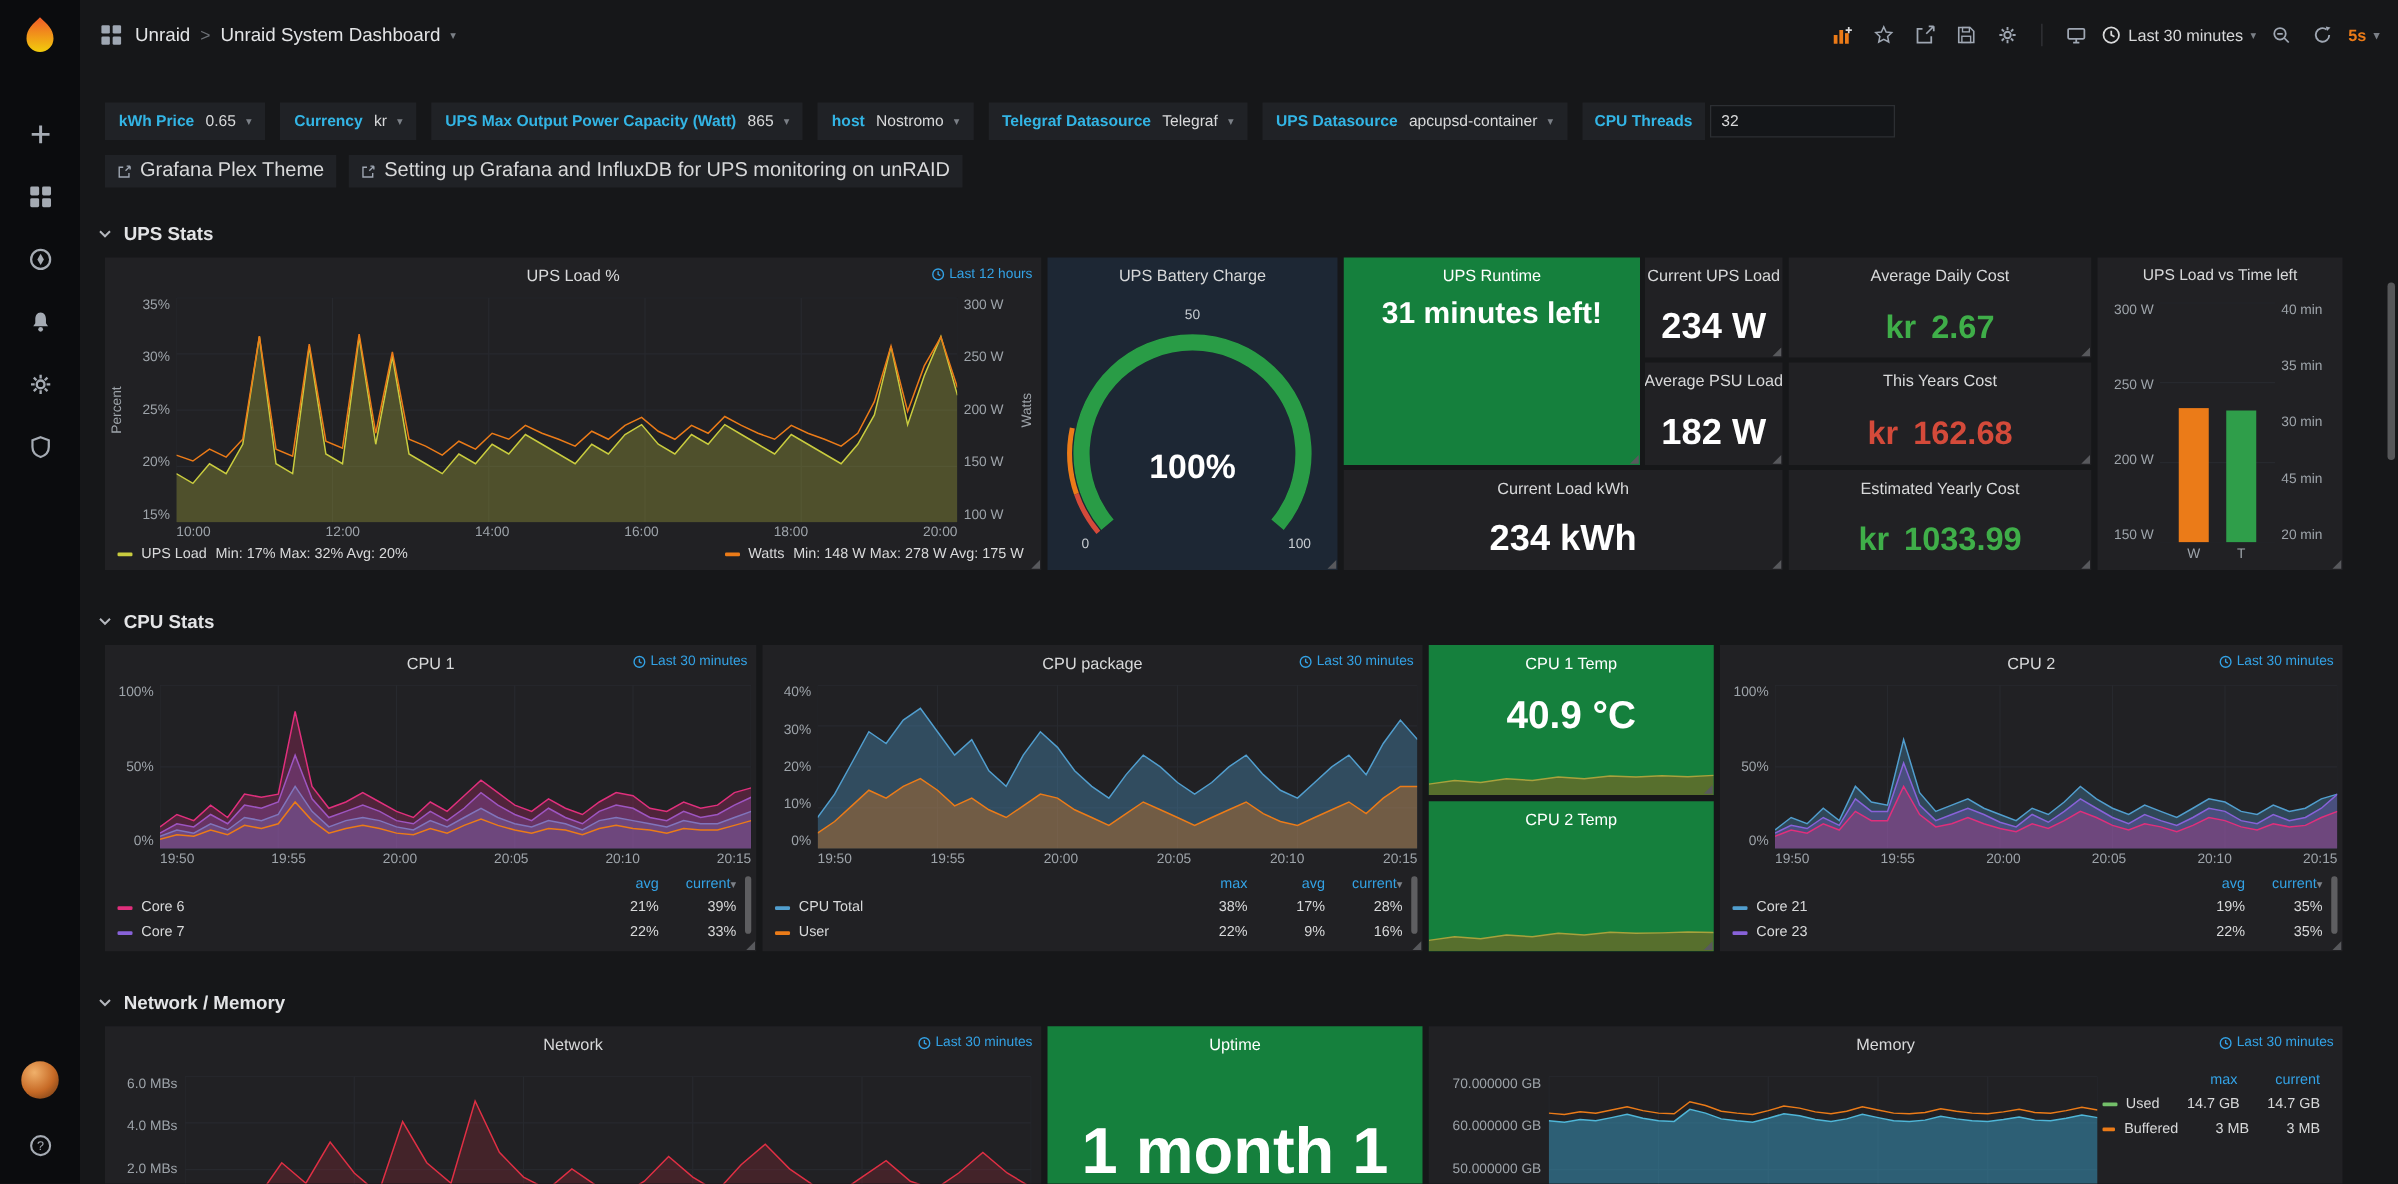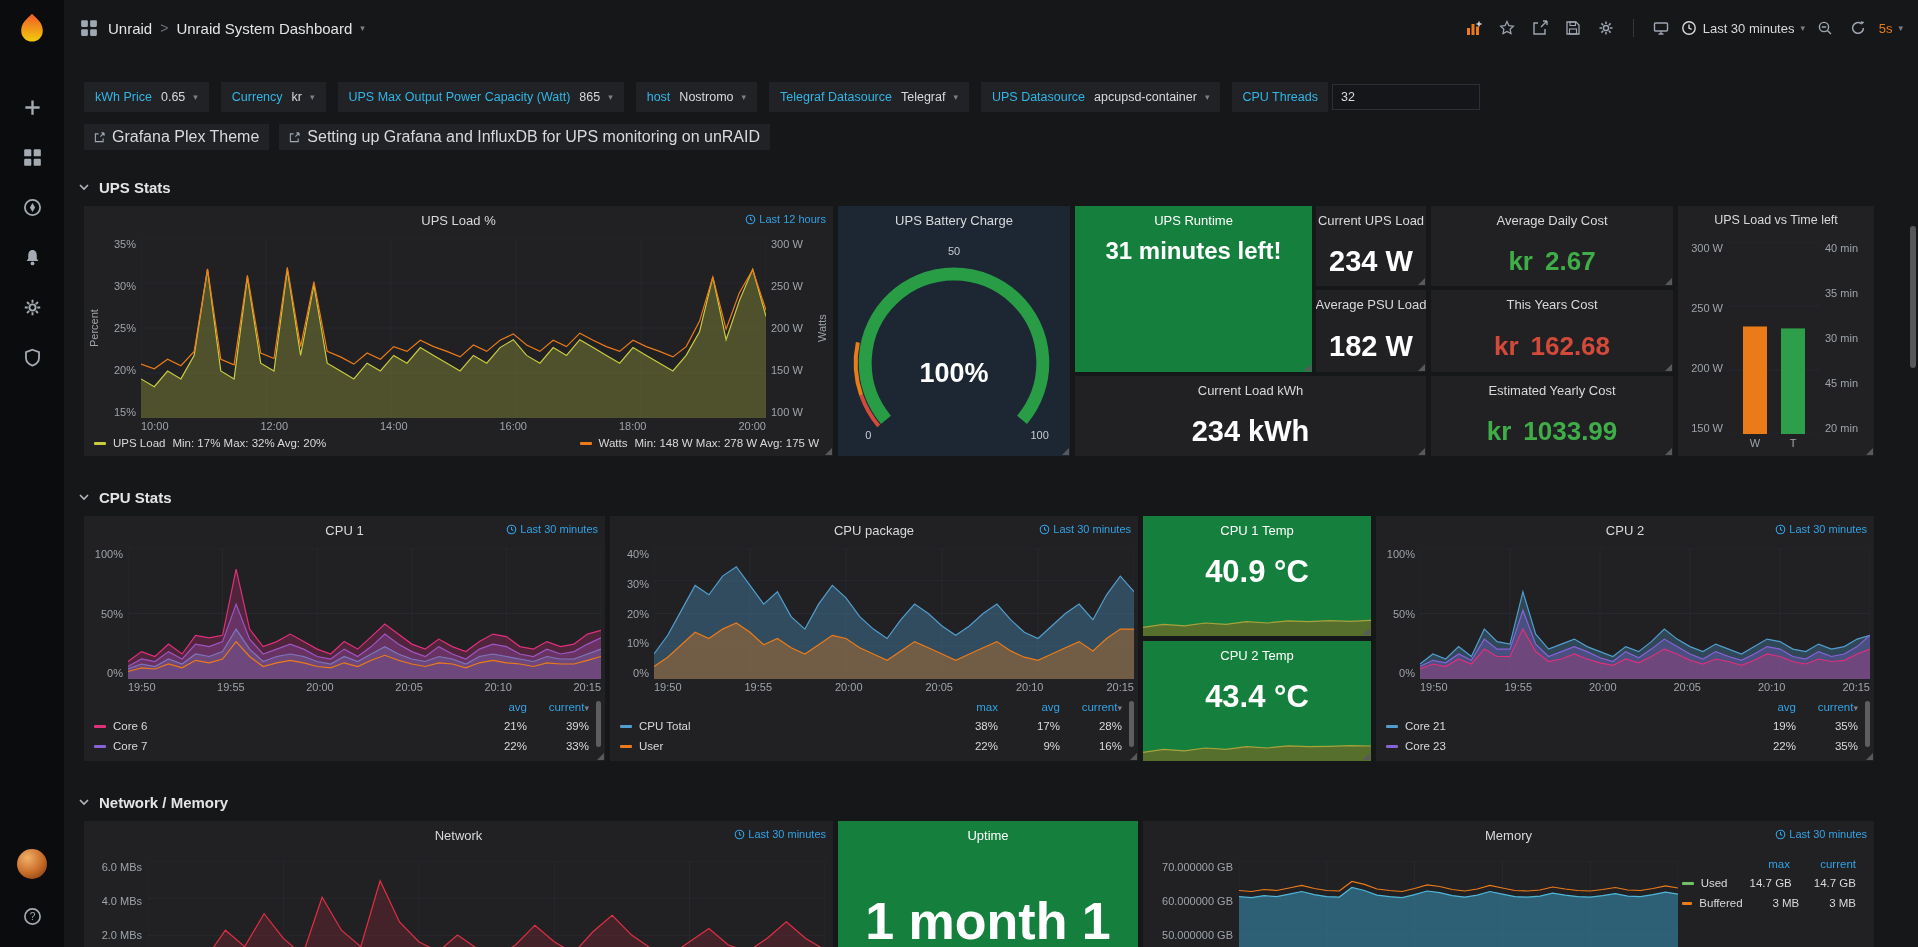--- a/index.html
+++ b/index.html
@@ -24,27 +24,27 @@
   .breadcrumb{display:flex;align-items:center;gap:8px;font-size:15px;}
   .crumb-app,.crumb-title{color:#e3e4e6;text-decoration:none;cursor:pointer;}
   .crumb-sep{color:#6d7177;font-size:14px;}
   .caret{color:#7b8087;font-size:9px;line-height:1;}
   .nav-actions{margin-left:auto;display:flex;align-items:center;gap:7px;}
   .nav-btn{background:none;border:none;color:#9fa7b3;height:28px;min-width:26px;display:flex;
     align-items:center;justify-content:center;gap:6px;cursor:pointer;font-family:inherit;}
   .nav-btn svg{width:16px;height:16px;}
   .nav-sep{width:1px;height:18px;background:#34363a;margin:0 7px;}
   .time-btn{color:#d8d9da;font-size:13px;}
-  .interval-btn{color:#eb7b18;font-size:13px;font-weight:400;text-align:center;}
+  .interval-btn{color:#eb7b18;font-size:13px;font-weight:700;text-align:center;}
   
   .content{flex:1;overflow:hidden;padding:26px 44px 0 20px;}
   .var-row{display:flex;gap:12px;margin-bottom:12px;flex-wrap:nowrap;}
   .var-pill{display:flex;align-items:center;background:#202226;height:30px;padding:0 11px;
     font-size:12.5px;cursor:pointer;}
-  .var-label{color:#33b5e5;margin-right:9px;font-weight:400;white-space:nowrap;}
+  .var-label{color:#33b5e5;margin-right:9px;font-weight:700;white-space:nowrap;}
   .var-value{color:#d8d9da;white-space:nowrap;}
   .var-pill .caret{margin-left:8px;}
   .var-input{background:#141619;border:1px solid #2c2f33;color:#d8d9da;font-size:12.5px;
     padding:0 8px;width:148px;height:26px;margin-left:4px;font-family:inherit;}
   .links-row{display:flex;gap:10px;margin-bottom:24px;}
   .dash-link{display:inline-flex;align-items:center;gap:7px;background:#202226;height:26px;
     padding:0 10px;font-size:16px;color:#d8d9da;text-decoration:none;cursor:pointer;}
   .dash-link .lnk-ic{color:#9fa7b3;display:flex;}
   .sec-h{display:flex;align-items:center;gap:9px;height:26px;margin:0 0 6px -6px;cursor:pointer;}
   .sec-title{font-size:15px;font-weight:700;color:#e3e4e6;}
@@ -745,21 +745,20 @@
             <div class="spark"><svg width="228" height="26">
                   <path d="M0.0 17.3L20.7 14.4L41.5 15.9L62.2 13.0L82.9 14.4L103.6 11.6L124.4 13.0L145.1 10.8L165.8 11.6L186.5 10.7L207.3 11.3L228.0 10.3L228 26L0 26Z" fill="rgba(110,105,40,0.75)" stroke="none"></path>
                   <path d="M0.0 17.3L20.7 14.4L41.5 15.9L62.2 13.0L82.9 14.4L103.6 11.6L124.4 13.0L145.1 10.8L165.8 11.6L186.5 10.7L207.3 11.3L228.0 10.3" fill="none" stroke="#a8a23c" stroke-width="1.2"></path>
                 </svg></div>
           <div class="rsz"></div>
             </div>
           <div class="panel green">
             <div class="panel-h">
                 <span class="panel-title">CPU 2 Temp</span>
               </div>
-            <div class="temp-val">43.4 °C</div>
             <div class="spark"><svg width="228" height="26">
                   <path d="M0.0 17.3L20.7 14.4L41.5 15.9L62.2 13.0L82.9 14.4L103.6 11.6L124.4 13.0L145.1 10.8L165.8 11.6L186.5 11.3L207.3 10.7L228.0 11.0L228 26L0 26Z" fill="rgba(110,105,40,0.75)" stroke="none"></path>
                   <path d="M0.0 17.3L20.7 14.4L41.5 15.9L62.2 13.0L82.9 14.4L103.6 11.6L124.4 13.0L145.1 10.8L165.8 11.6L186.5 11.3L207.3 10.7L228.0 11.0" fill="none" stroke="#a8a23c" stroke-width="1.2"></path>
                 </svg></div>
           <div class="rsz"></div>
             </div>
         </div>
 
         <div class="panel w498 h245">
           <div class="panel-h">

